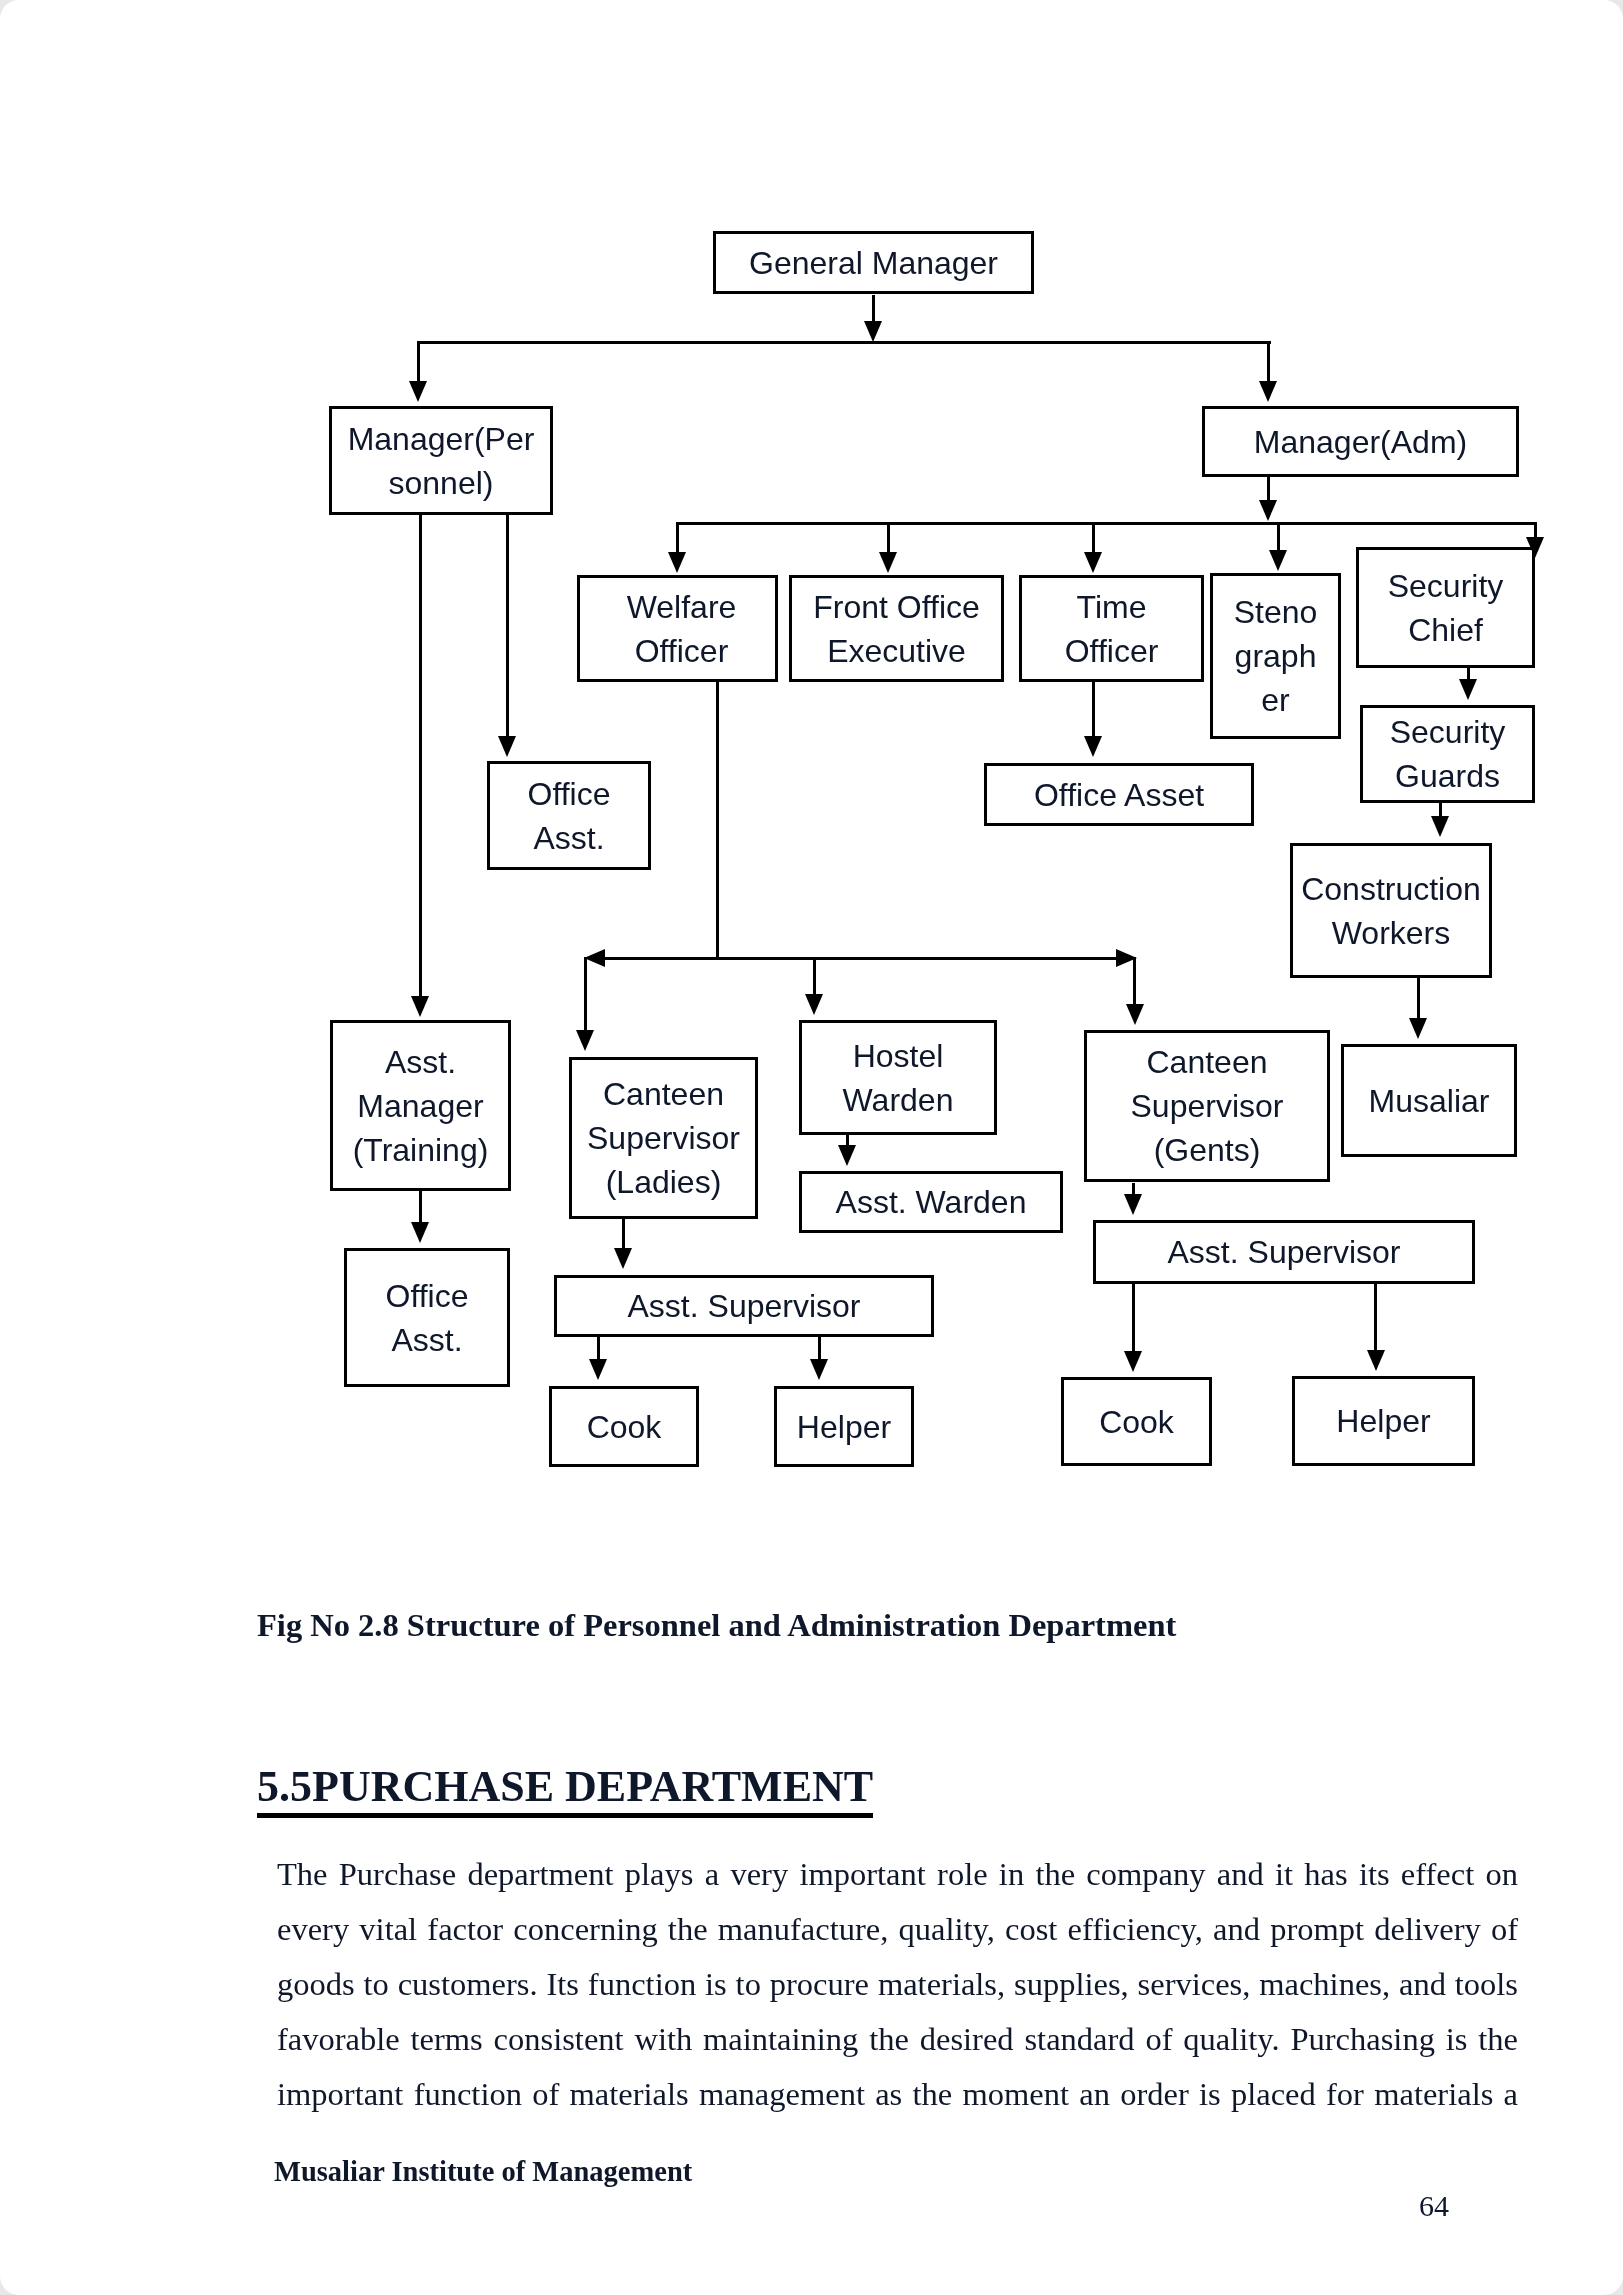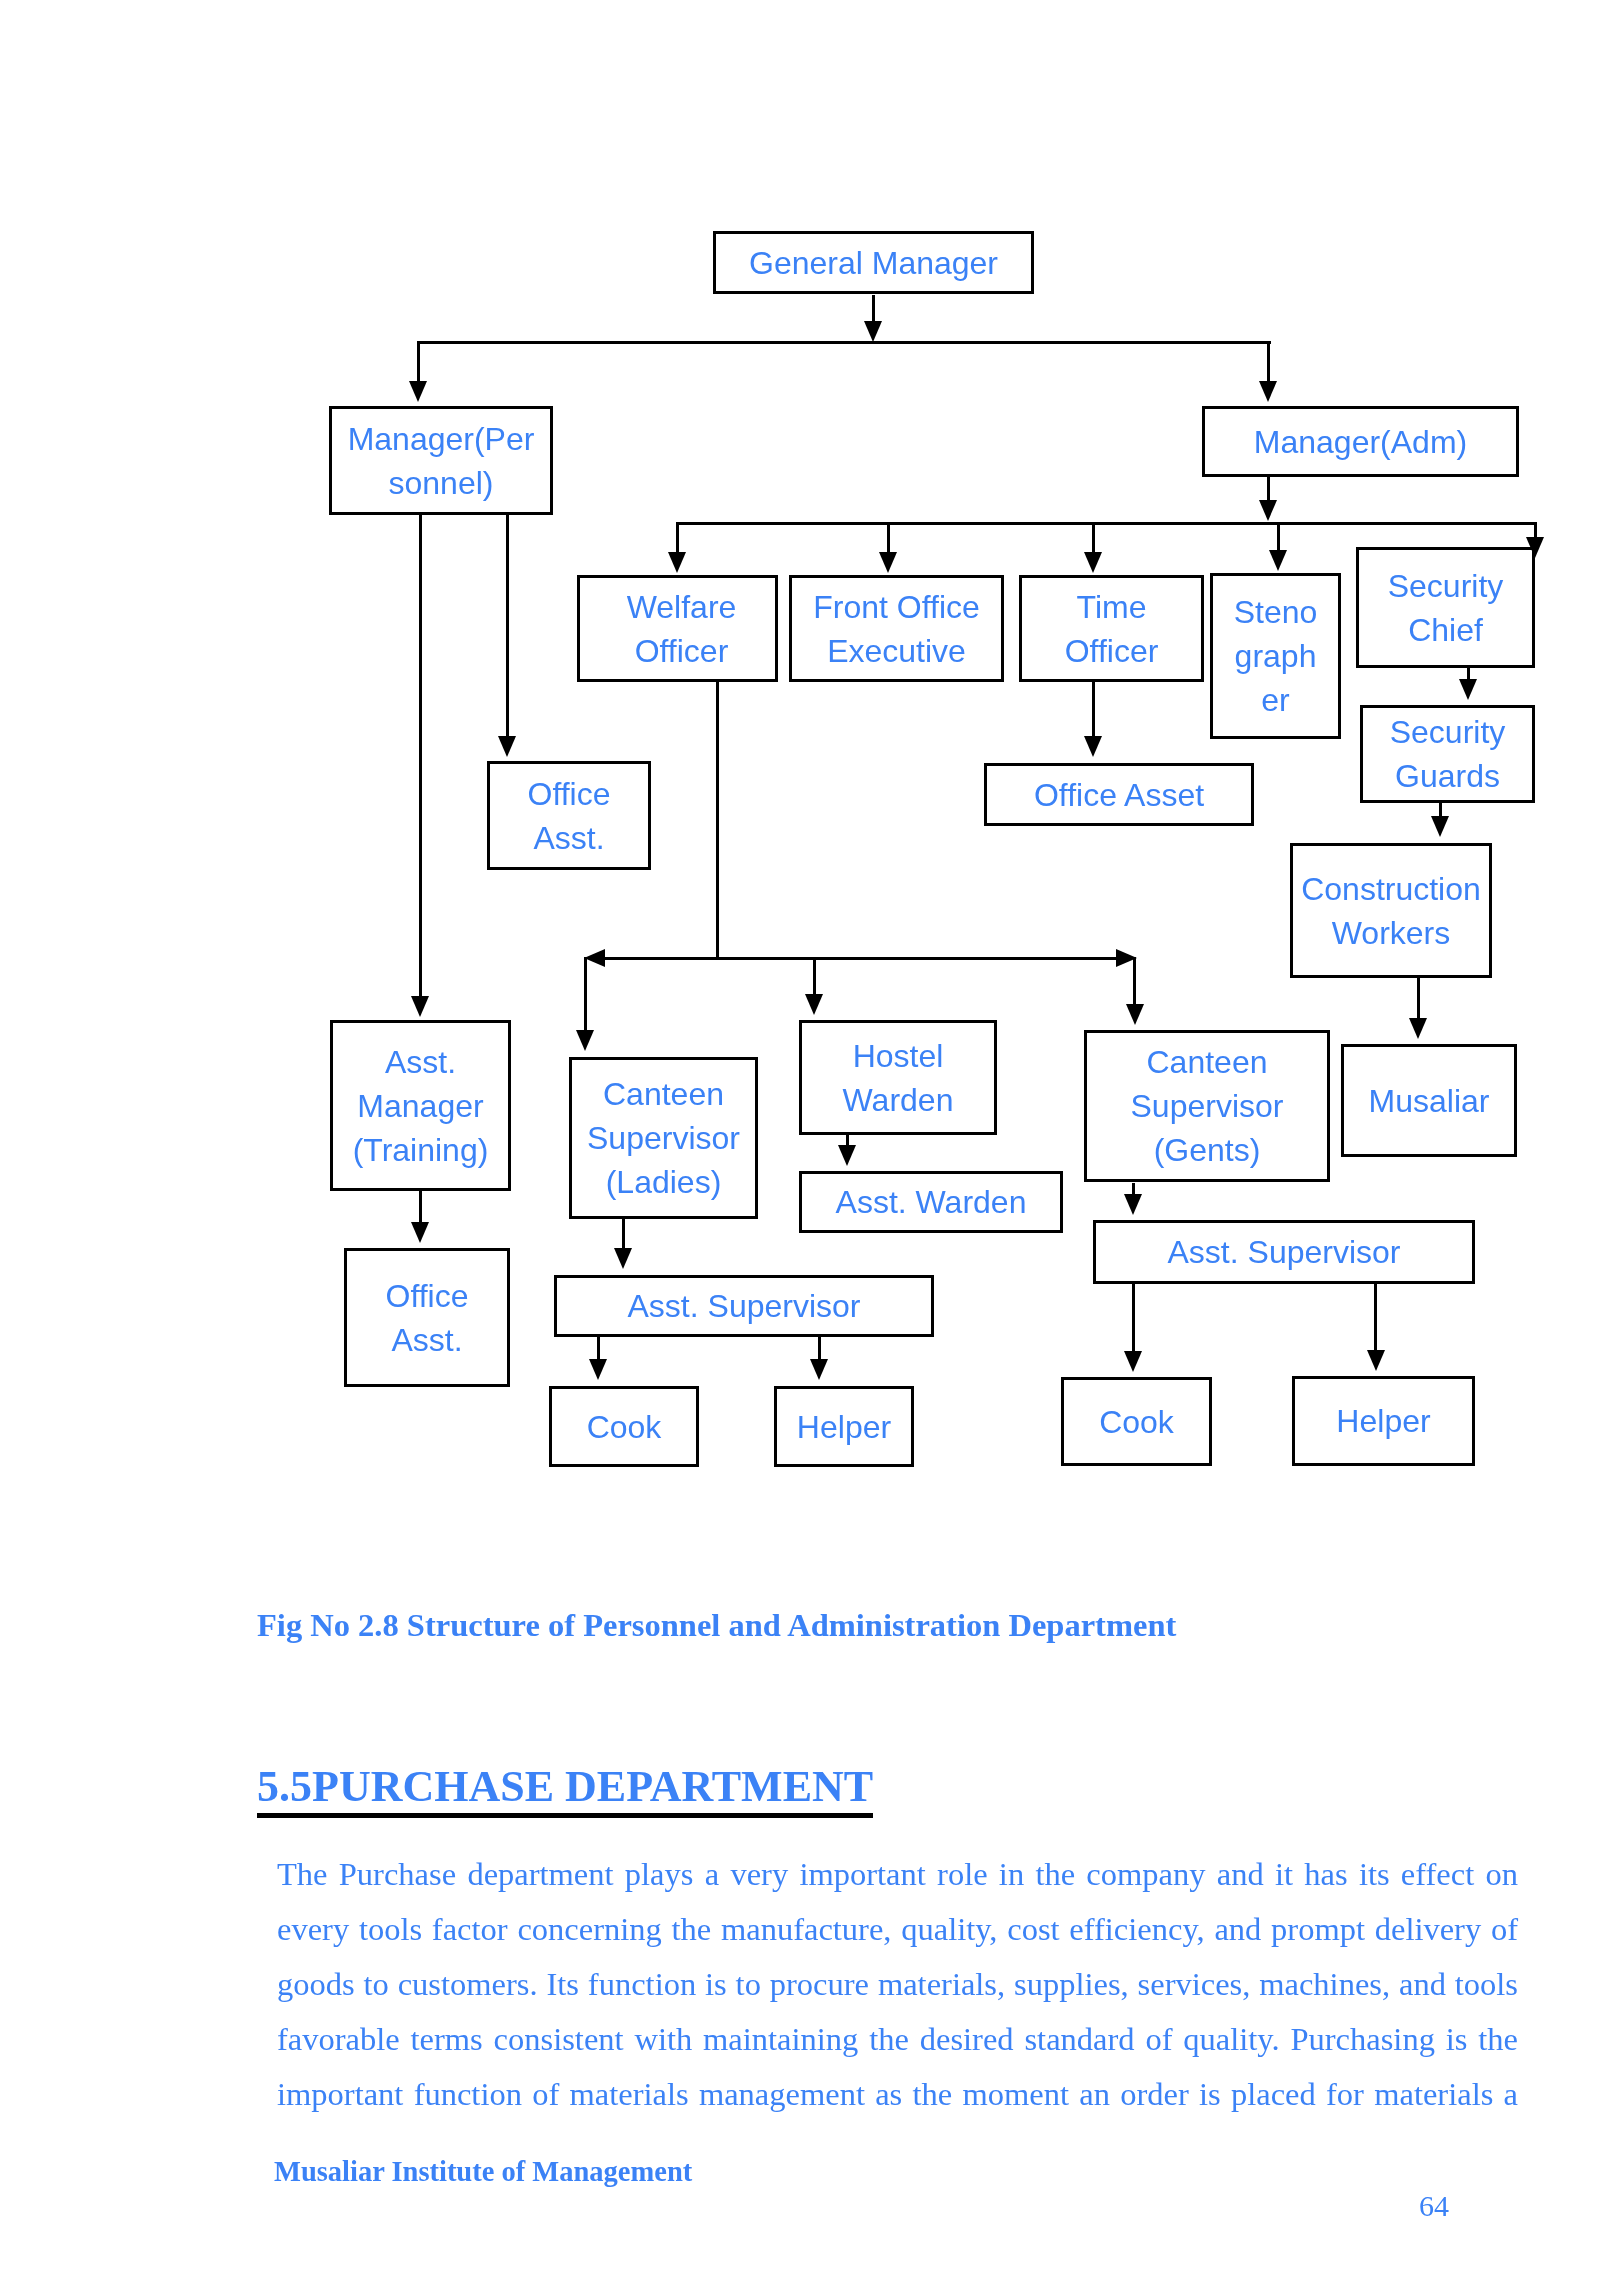--- a/index.html
+++ b/index.html
@@ -1,22 +1,23 @@
 <!DOCTYPE html>
 <html style="font-size:12.7px"><head>
 <meta charset="utf-8">
 <style>
   html,body{margin:0;padding:0;background:#e8e8e8;}
   .page{
     position:relative;
     width:1623px;height:2295px;
     background:#ffffff;
     font-family:"Liberation Sans", sans-serif;
-    color:#3b82f6;
+    color:#0f172a;
     overflow:hidden;
+    border-radius:19px;
   }
   
   .node{
     position:absolute;
     border:3.2px solid #000;
     background:#fff;
     display:flex;align-items:center;justify-content:center;
     text-align:center;
     font-size:32px;line-height:44px;
     white-space:pre-line;
@@ -208,21 +209,21 @@
   <div class="arr-down" style="left:1124px;top:1351px;"></div>
   <div class="vline" style="left:1374px;top:1284px;height:68px;"></div>
   <div class="arr-down" style="left:1367px;top:1350px;"></div>
 
   <div class="caption">Fig No 2.8 Structure of Personnel and Administration Department</div>
 
   <div class="heading">5.5PURCHASE DEPARTMENT</div>
 
   <div class="bodytext">
     <div class="bodyline">The Purchase department plays a very important role in the company and it has its effect on</div>
-    <div class="bodyline">every tools factor concerning the manufacture, quality, cost efficiency, and prompt delivery of</div>
+    <div class="bodyline">every vital factor concerning the manufacture, quality, cost efficiency, and prompt delivery of</div>
     <div class="bodyline">goods to customers. Its function is to procure materials, supplies, services, machines, and tools</div>
     <div class="bodyline">favorable terms consistent with maintaining the desired standard of quality. Purchasing is the</div>
     <div class="bodyline">important function of materials management as the moment an order is placed for materials a</div>
   </div>
 
   <div class="footer-inst">Musaliar Institute of Management</div>
   <div class="page-num">64</div>
 
 </div>
 

